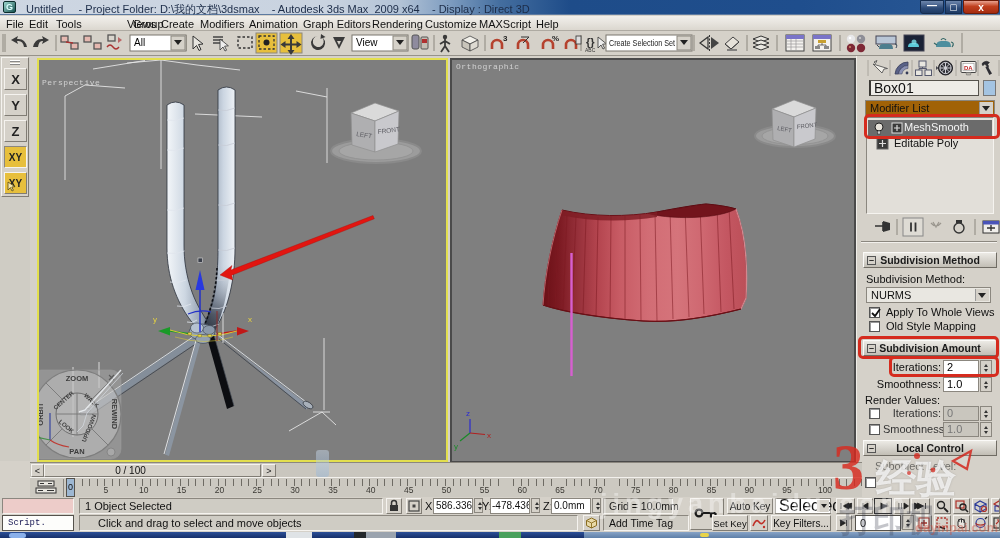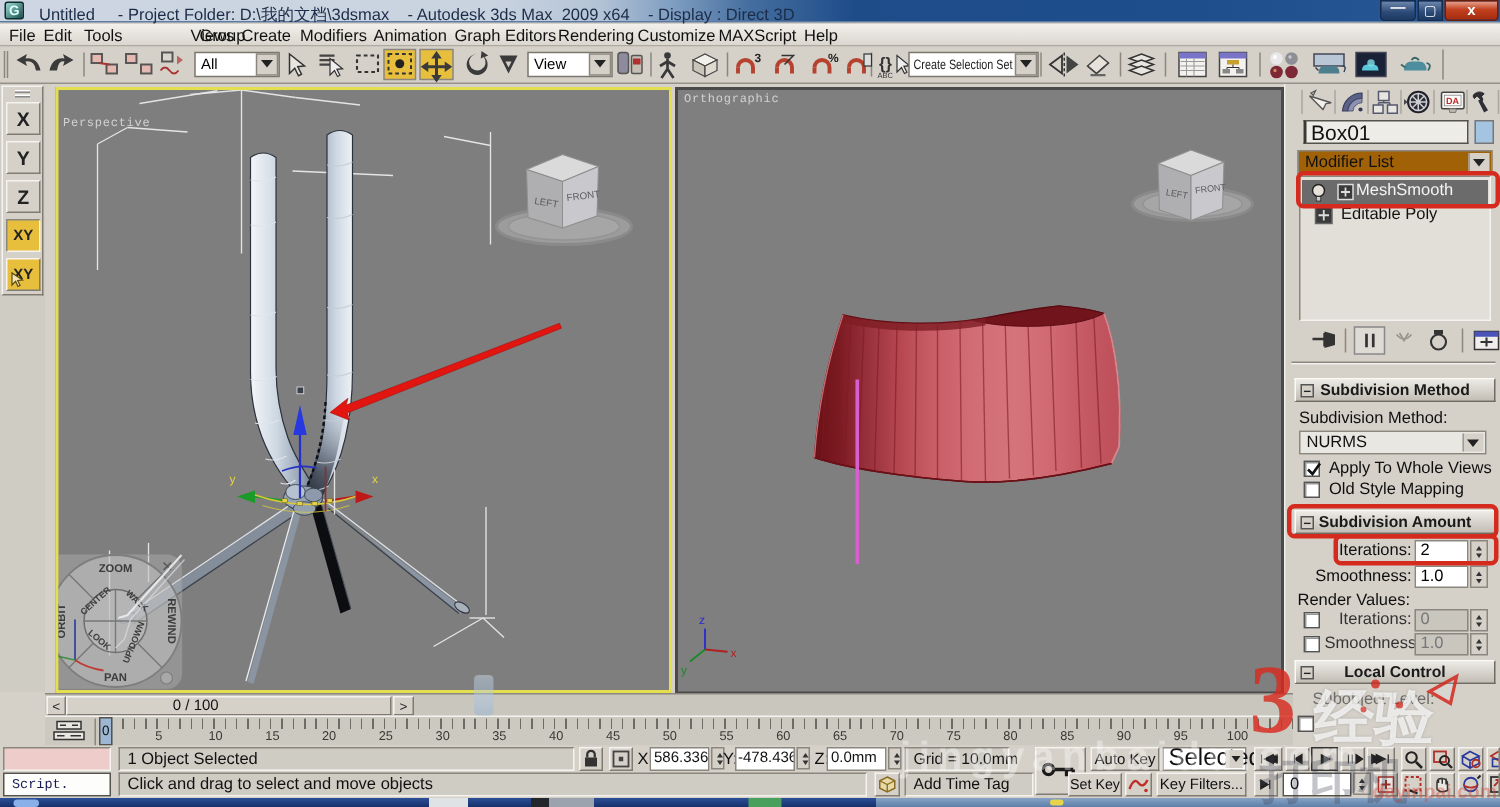--- a/index.html
+++ b/index.html
@@ -566,21 +566,21 @@
         <span class="abs" style="left:719.3px;top:0;width:24px;margin-left:-12px;text-align:center;">90</span>
         <span class="abs" style="left:757.1px;top:0;width:24px;margin-left:-12px;text-align:center;">95</span>
         <span class="abs" style="left:795.0px;top:0;width:24px;margin-left:-12px;text-align:center;">100</span>
       </div>
 </div>
 
 <div id="statusbar" class="abs" style="left:0;top:497px;width:1000px;height:35px;background:#d5d1c9;">
   <div class="abs sunken" style="left:2px;top:1px;width:72px;height:16px;background:#edccc9;"></div>
   <div class="abs" style="left:2px;top:18px;width:72px;height:16px;background:#fdfdfb;border:1px solid #55524c;font-family:'Liberation Mono',monospace;font-size:9px;color:#1a1a55;line-height:14px;padding-left:5px;">Script.</div>
   <div class="abs sunken" style="left:79px;top:1px;width:304px;height:16px;background:#cfccc4;font-size:11px;line-height:15px;padding-left:5px;color:#111;">1 Object Selected</div>
-  <div class="abs sunken" style="left:79px;top:18px;width:499px;height:16px;background:#cfccc4;font-size:11px;line-height:15px;padding-left:5px;color:#111;">Click and drag to select and move objects</div>
+  <div class="abs sunken" style="left:79px;top:18px;width:499px;height:16px;background:#cfccc4;font-size:11px;line-height:15px;padding-left:18px;color:#111;">Click and drag to select and move objects</div>
   <div class="abs btn raised" style="left:583px;top:18px;width:17px;height:16px;">
     <svg width="15" height="14" viewBox="0 0 15 14">
           <path d="M7.5 2 l5 2.5 0 5 -5 2.5 -5 -2.5 0 -5 z" fill="#e8d9a8" stroke="#8a6d20" stroke-width="1"></path>
           <path d="M2.5 4.5 l5 2.5 5 -2.5 M7.5 7 v5" fill="none" stroke="#8a6d20" stroke-width="0.9"></path>
         </svg>
   </div>
   <div class="abs sunken" style="left:603px;top:18px;width:86px;height:16px;background:#cfccc4;font-size:10.5px;line-height:15px;padding-left:5px;color:#111;">Add Time Tag</div>
   <div class="abs btn raised" style="left:386px;top:1px;width:16px;height:16px;">
     <svg width="14" height="14" viewBox="0 0 14 14">
           <rect x="3" y="6" width="8" height="6" fill="#333"></rect>

